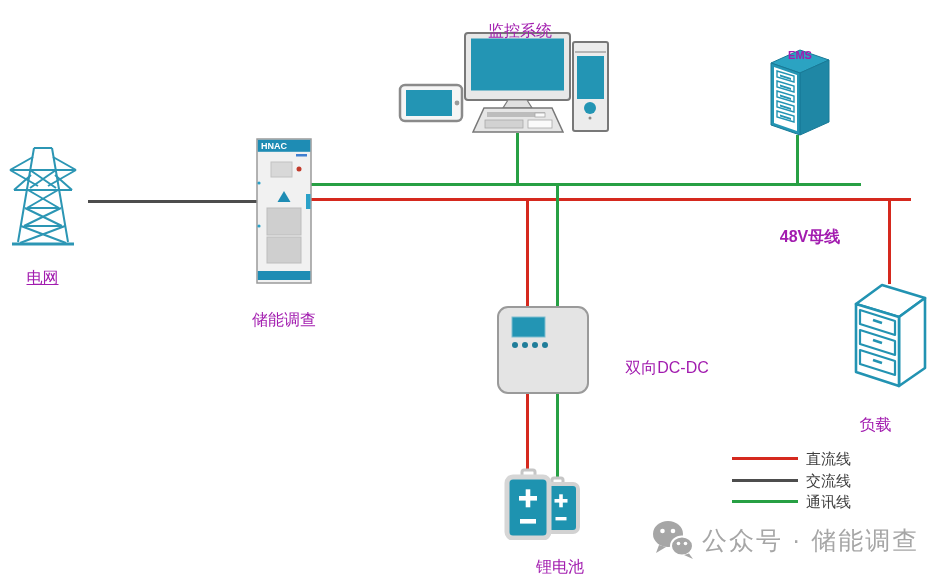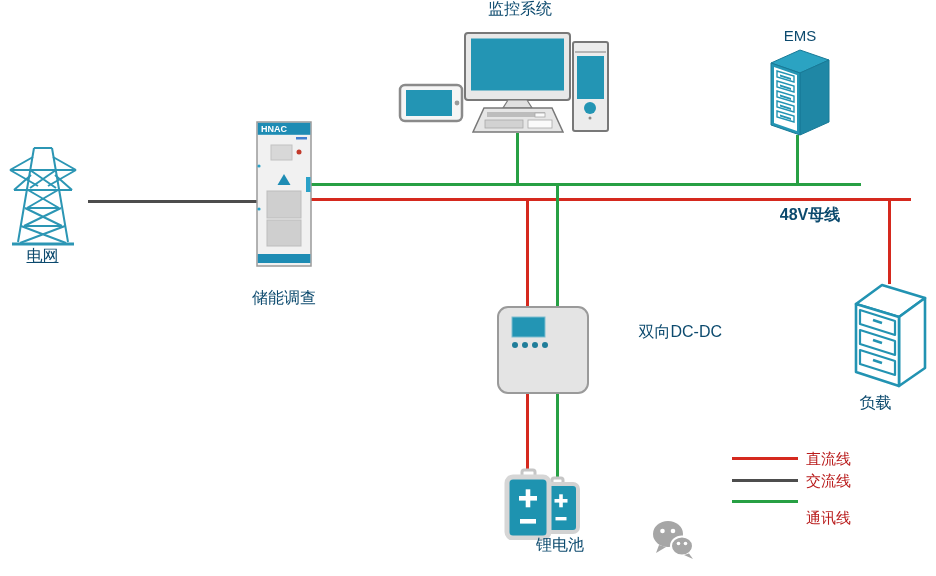--- a/index.html
+++ b/index.html
@@ -3,26 +3,26 @@
 <meta charset="utf-8">
 <style>
   html,body{margin:0;padding:0;background:#fff;}
   #canvas{
     position:relative;width:936px;height:576px;background:#ffffff;
     font-family:"Liberation Sans",sans-serif;overflow:hidden;
   }
   .abs{position:absolute;}
   .line{position:absolute;}
   .label{
-    position:absolute;color:#0c4a6e;font-size:16px;text-align:center;
-    line-height:1.15;white-space:nowrap;
+    position:absolute;color:#a21caf;font-size:16px;text-align:center;
+    line-height:1.15;white-space:nowrap;margin-top:22px;
   }
   .label.bold{font-weight:bold;text-align:center;}
   .legend-label{
-    position:absolute;color:#b91c1c;font-size:15px;white-space:nowrap;
+    position:absolute;color:#404040;font-size:15px;white-space:nowrap;
   }
   .watermark-text{
     position:absolute;color:#a6a6a6;font-size:25px;letter-spacing:2px;white-space:nowrap;
   }
   svg{display:block;}
 </style>
 </head>
 <body>
 
 <div id="canvas">
@@ -58,21 +58,21 @@
       <path d="M22 24 L48 42 M48 24 L22 42"></path>
       <path d="M20 44 L51 62 M50 44 L19 62"></path>
       <path d="M17 62 L54 80 M53 62 L16 80"></path>
       <path d="M13 80 L58 97 M57 80 L12 97"></path>
       <path d="M19 62 H51 M16 80 H54"></path>
       <path d="M4 98 H66" stroke-width="3"></path>
     </svg>
   </div>
   <div class="label" style="left:5px;top:247px;width:75px;text-decoration:underline;">电网</div>
 
-  <div class="abs" style="left:256px;top:119px;text-align:center;">
+  <div class="abs" style="left:256px;top:136px;text-align:center;">
     <svg width="56" height="150" viewBox="0 0 56 150">
       <rect x="1" y="3" width="54" height="144" fill="#f1f1f1" stroke="#9a9a9a" stroke-width="1.5"></rect>
       <rect x="1.8" y="3.8" width="52.5" height="12" fill="#1e8cb4"></rect>
       <text x="5" y="13" font-size="9" font-weight="bold" fill="#ffffff" font-family="Liberation Sans, sans-serif">HNAC</text>
       <rect x="40" y="18" width="11" height="2.5" fill="#3f7fd0"></rect>
       <rect x="15" y="26" width="21" height="15" fill="#d8d8d8" stroke="#c2c2c2"></rect>
       <circle cx="43" cy="33" r="2.5" fill="#c23a2b"></circle>
       <circle cx="3" cy="47" r="1.6" fill="#2aa1c8"></circle>
       <circle cx="3" cy="90" r="1.6" fill="#2aa1c8"></circle>
       <polygon points="28,55 34.5,66 21.5,66" fill="#1e8cb4"></polygon>
@@ -122,35 +122,35 @@
       <polygon points="9,35 26,40 26,46 9,41" fill="#ffffff" stroke="#2395b4" stroke-width="1.4"></polygon>
       <polygon points="12,38.5 23,42 23,44 12,40.5" fill="#2395b4"></polygon>
       <polygon points="9,45 26,50 26,56 9,51" fill="#ffffff" stroke="#2395b4" stroke-width="1.4"></polygon>
       <polygon points="12,48.5 23,52 23,54 12,50.5" fill="#2395b4"></polygon>
       <polygon points="9,55 26,60 26,66 9,61" fill="#ffffff" stroke="#2395b4" stroke-width="1.4"></polygon>
       <polygon points="12,58.5 23,62 23,64 12,60.5" fill="#2395b4"></polygon>
       <polygon points="9,65 26,70 26,76 9,71" fill="#ffffff" stroke="#2395b4" stroke-width="1.4"></polygon>
       <polygon points="12,68.5 23,72 23,74 12,70.5" fill="#2395b4"></polygon>
     </svg>
   </div>
-  <div class="label" style="left:766px;top:27px;width:68px;font-size:15px;">EMS</div>
+  <div class="label" style="left:766px;top:27px;width:68px;font-size:11px;font-weight:bold;">EMS</div>
 
   <div class="label bold" style="left:770px;top:206px;width:80px;">48V母线</div>
 
   <div class="abs" style="left:496px;top:305px;">
     <svg width="94" height="90" viewBox="0 0 94 90">
       <rect x="2" y="2" width="90" height="86" rx="10" fill="#e4e4e4" stroke="#9a9a9a" stroke-width="2"></rect>
       <rect x="16" y="12" width="33" height="20" fill="#2395b4" stroke="#7fbdd0" stroke-width="1"></rect>
       <circle cx="19" cy="40" r="3" fill="#1f7d99"></circle>
       <circle cx="29" cy="40" r="3" fill="#1f7d99"></circle>
       <circle cx="39" cy="40" r="3" fill="#1f7d99"></circle>
       <circle cx="49" cy="40" r="3" fill="#1f7d99"></circle>
     </svg>
   </div>
-  <div class="label" style="left:612px;top:323px;width:110px;text-align:right;">双向DC-DC</div>
+  <div class="label" style="left:612px;top:337px;width:110px;text-align:center;">双向DC-DC</div>
 
   <div class="abs" style="left:848px;top:280px;">
     <svg width="85" height="110" viewBox="0 0 85 110" fill="#ffffff" stroke="#2293b2" stroke-width="2.6" stroke-linejoin="round">
       <polygon points="8,24 34,5 77,18 51,37"></polygon>
       <polygon points="51,37 77,18 77,88 51,106"></polygon>
       <polygon points="8,24 51,37 51,106 8,92"></polygon>
       <polygon points="12,30 47,41 47,55 12,44" stroke-width="2.2"></polygon>
       <polygon points="12,50 47,61 47,75 12,64" stroke-width="2.2"></polygon>
       <polygon points="12,70 47,81 47,95 12,84" stroke-width="2.2"></polygon>
       <line x1="25" y1="40" x2="34" y2="43" stroke-width="2.4"></line>
@@ -179,29 +179,30 @@
   <div class="label" style="left:500px;top:536px;width:84px;text-align:right;">锂电池</div>
 
   <div>
     <div class="line" style="left: 732px; top: 457px; width: 66px; height: 3px; background-color: rgb(213, 41, 30);"></div>
     <div class="legend-label" style="left:806px;top:450px;">直流线</div>
 
     <div class="line" style="left: 732px; top: 479px; width: 66px; height: 3px; background-color: rgb(77, 77, 77);"></div>
     <div class="legend-label" style="left:806px;top:472px;text-align:right;">交流线</div>
 
     <div class="line" style="left: 732px; top: 500px; width: 66px; height: 3px; background-color: rgb(39, 160, 68);"></div>
-    <div class="legend-label" style="left:806px;top:493px;margin-top:16px;">通讯线</div>
+    <div class="legend-label" style="left:806px;top:493px;">通讯线</div>
   </div>
 
   <div class="abs" style="left:652px;top:519px;">
     <svg width="42" height="40" viewBox="0 0 42 40">
       <ellipse cx="16" cy="15" rx="15" ry="13" fill="#a6a6a6"></ellipse>
       <polygon points="7,26 4,34 14,28" fill="#a6a6a6"></polygon>
       <circle cx="10.5" cy="12" r="2.3" fill="#ffffff"></circle>
       <circle cx="21" cy="12" r="2.3" fill="#ffffff"></circle>
       <ellipse cx="30" cy="27" rx="11" ry="9.5" fill="#a6a6a6" stroke="#ffffff" stroke-width="2"></ellipse>
       <polygon points="37,34.5 41,40 32,36" fill="#a6a6a6"></polygon>
       <circle cx="26.5" cy="24.5" r="1.8" fill="#ffffff"></circle>
       <circle cx="33.5" cy="24.5" r="1.8" fill="#ffffff"></circle>
     </svg>
   </div>
+  <div class="watermark-text" style="left:702px;top:524px;">公众号 · 储能调查</div>
 
 </div>
 
 </body></html>

